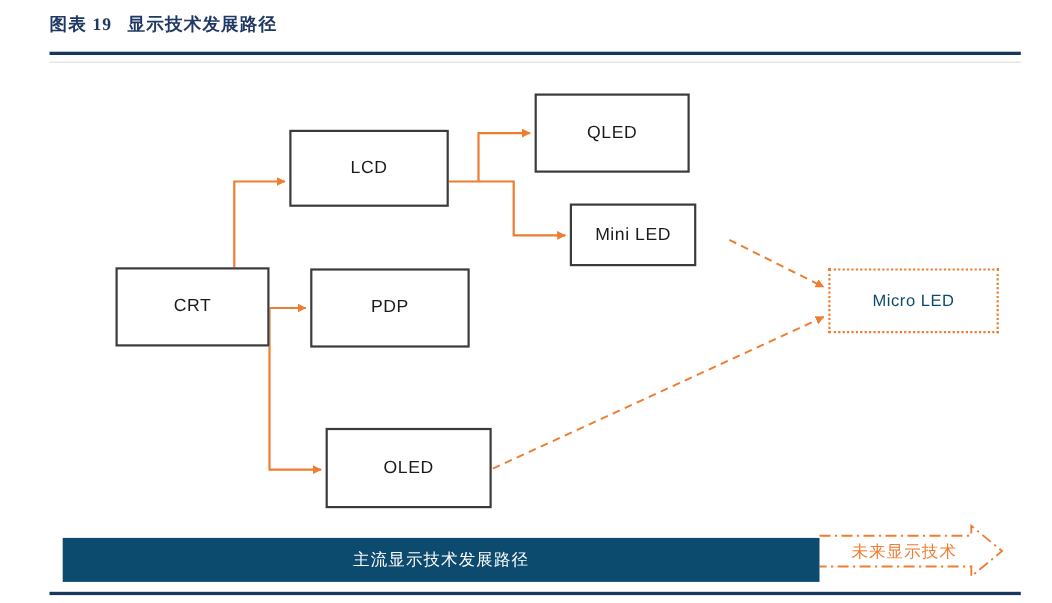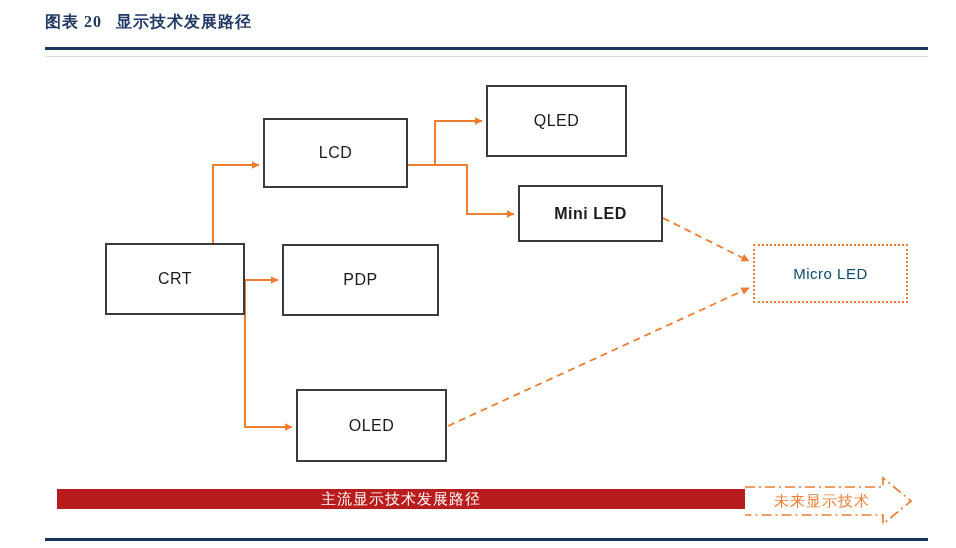--- a/index.html
+++ b/index.html
@@ -27,52 +27,52 @@
     position:absolute;
     background:#ffffff;
     border:2px solid #3B3B3B;
     display:flex;align-items:center;justify-content:center;
     font-size:16px;color:#1a1a1a;
     box-sizing:border-box;
     letter-spacing:0.5px;
   }
   .node-crt  {left:57px; top:243px;width:140px;height:72px;margin-left:48px;}
   .node-lcd  {left:263px;top:118px;width:145px;height:70px;}
-  .node-pdp  {left:282px;top:244px;width:157px;height:72px;text-align:right;}
+  .node-pdp  {left:282px;top:244px;width:145px;height:72px;text-align:right;}
   .node-oled {left:296px;top:389px;width:151px;height:73px;}
   .node-qled {left:486px;top:85px; width:141px;height:72px;}
-  .node-mini {left:518px;top:185px;width:145px;height:57px;font-weight:bold;}
+  .node-mini {left:518px;top:185px;width:115px;height:57px;}
   .node-micro{
     left:753px;top:244px;width:155px;height:59px;
     border:2px dotted #ED7D31;color:#0c4a6e;font-size:15px;
   }
 
   
   .wires{position:absolute;left:0;top:0;width:956px;height:548px;pointer-events:none;}
 
   
   .timeline-bar{
-    position:absolute;left:57px;top:489px;width:688px;height:20px;
-    background:#b91c1c;
+    position:absolute;left:57px;top:489px;width:688px;height:40px;
+    background:#0c4a6e;
     display:flex;align-items:center;justify-content:center;
     color:#ffffff;font-size:15px;letter-spacing:1px;
   }
   .future-label{
     position:absolute;left:752px;top:490px;width:140px;height:22px;
     display:flex;align-items:center;justify-content:center;
     color:#ED7D31;font-size:15px;letter-spacing:1px;white-space:nowrap;
   }
 </style>
 </head>
 <body>
 
 <div class="page">
 
   <div class="fig-title">
-    <span>图表 20</span><span class="gap"></span><span>显示技术发展路径</span>
+    <span>图表 19</span><span class="gap"></span><span>显示技术发展路径</span>
   </div>
   <div class="rule-top"></div>
   <div class="rule-top-light"></div>
 
   <svg class="wires" viewBox="0 0 956 548" xmlns="http://www.w3.org/2000/svg">
     <defs>
       <marker id="arrow" markerWidth="10" markerHeight="10" refX="7.5" refY="4" orient="auto" markerUnits="userSpaceOnUse">
         <path d="M0,0 L8,4 L0,8 Z" fill="#ED7D31"></path>
       </marker>
     </defs>

